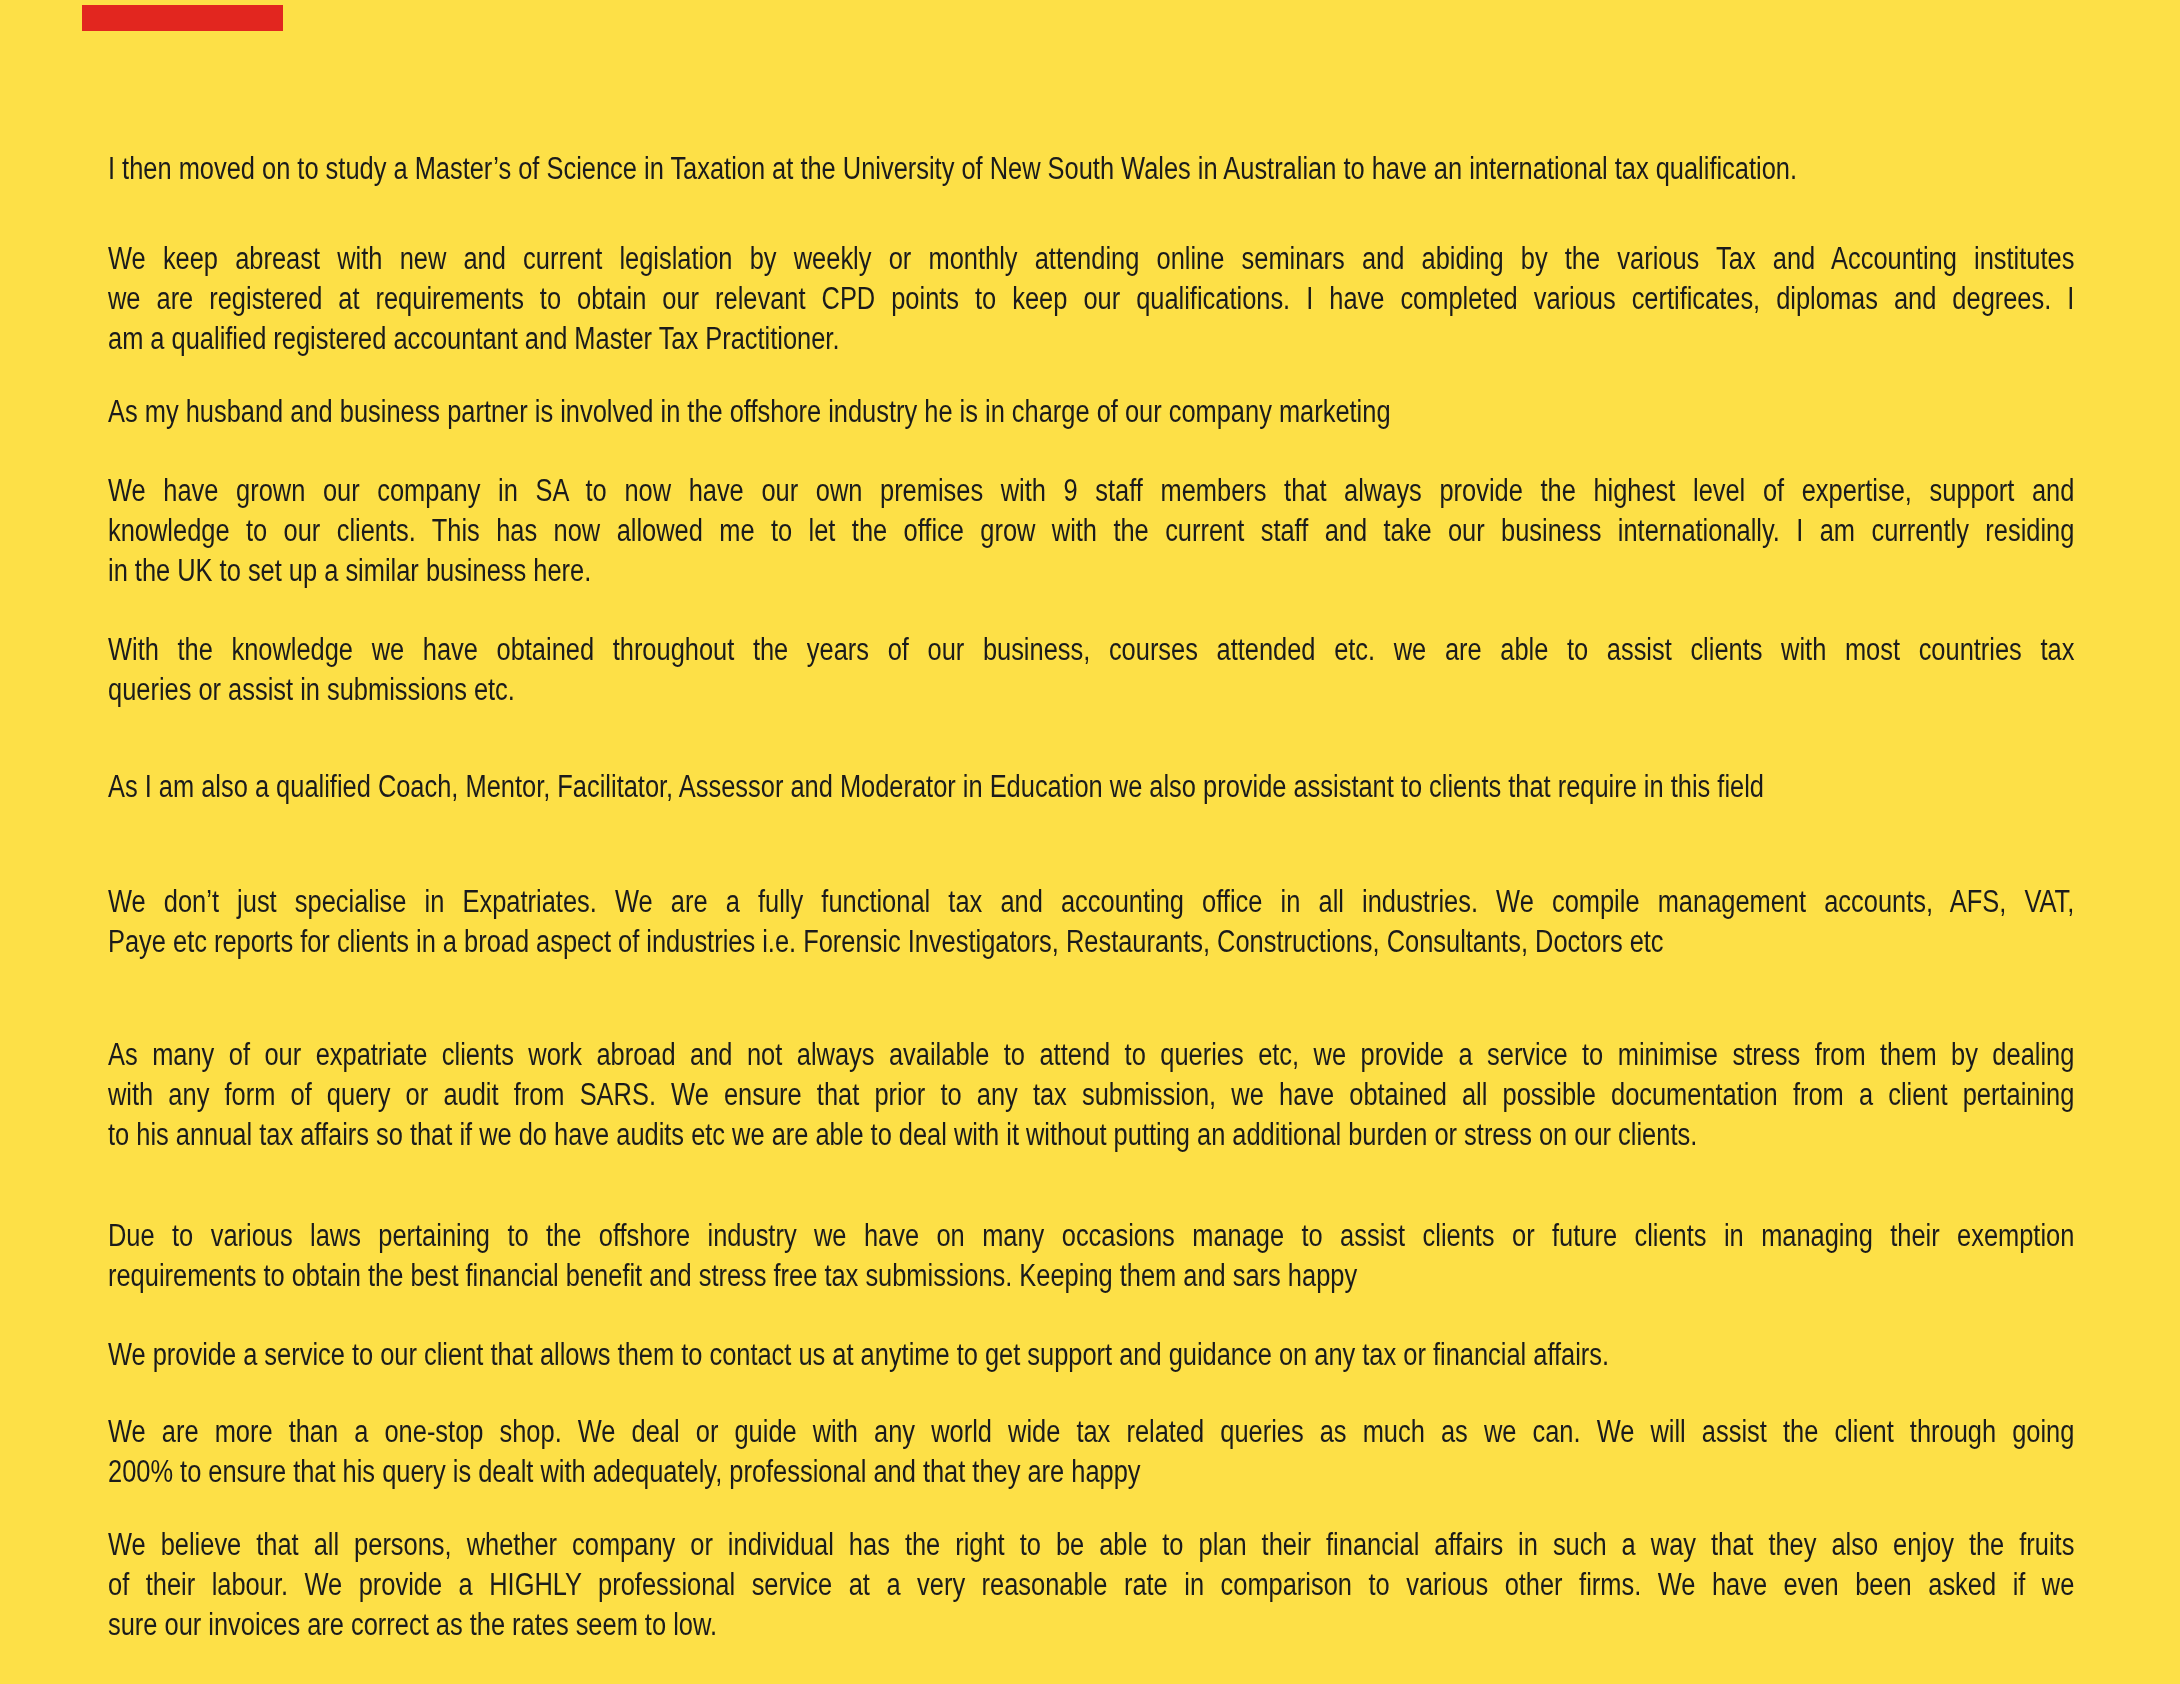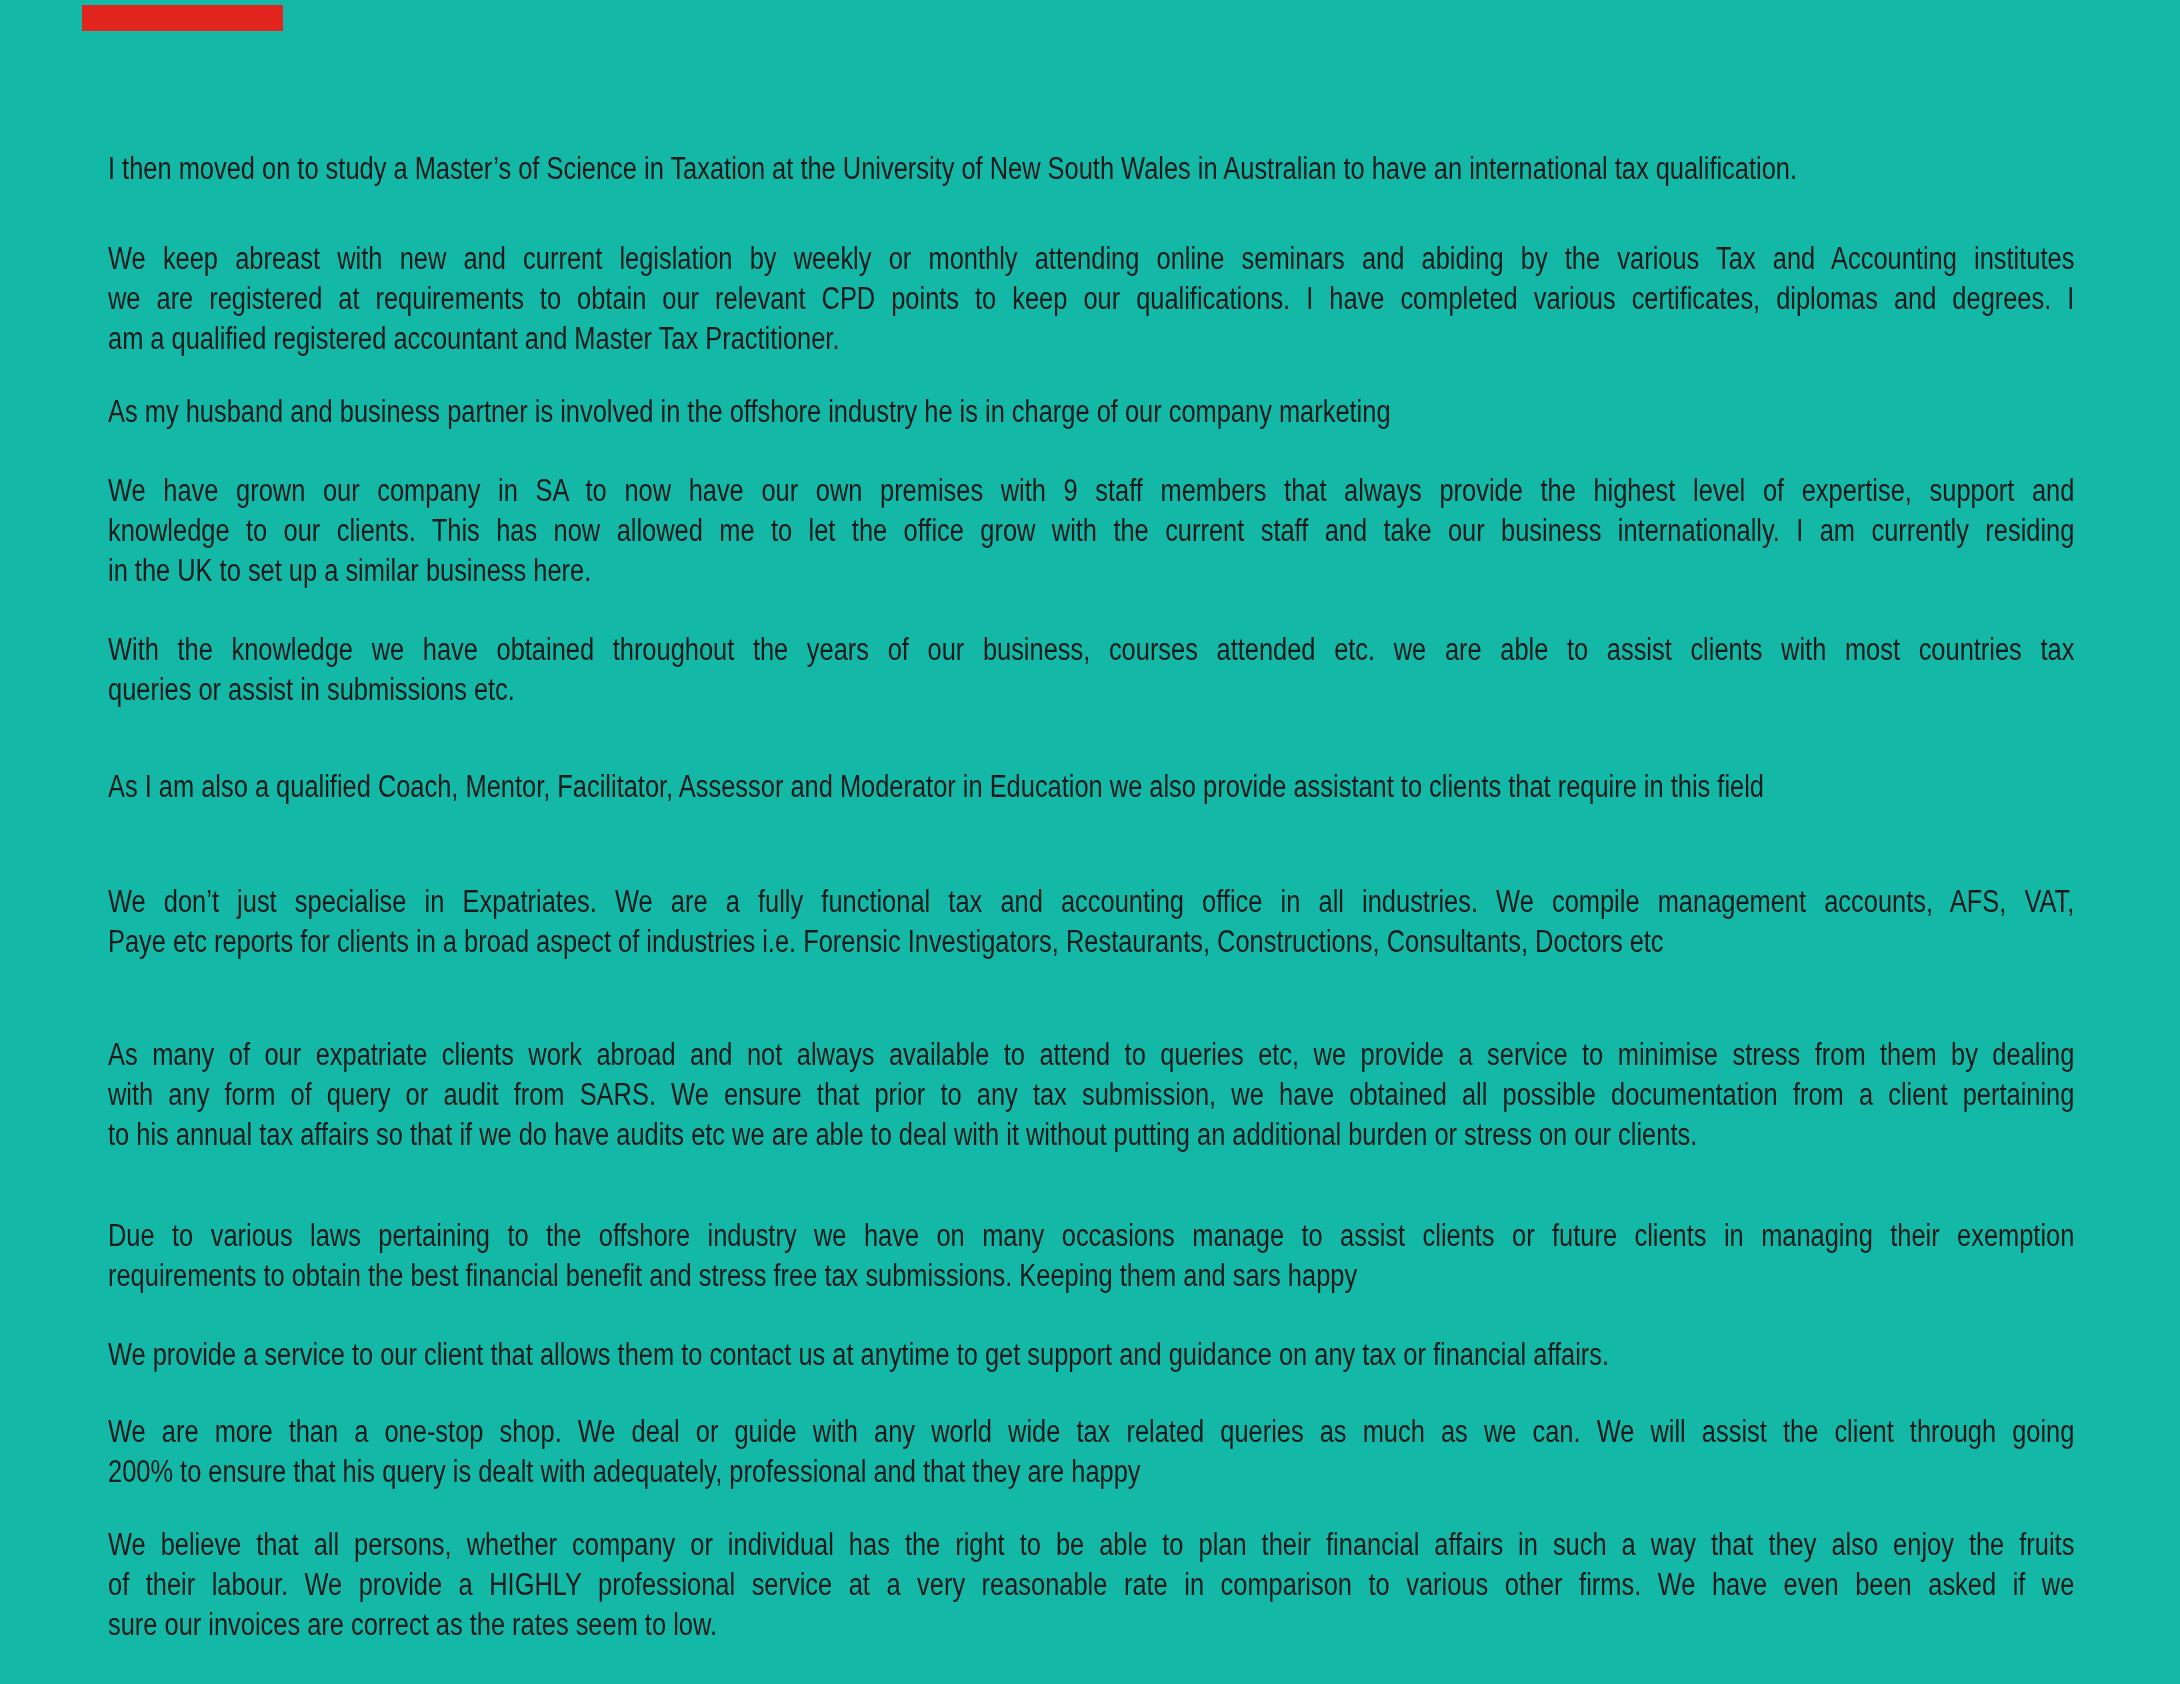--- a/index.html
+++ b/index.html
@@ -39,21 +39,21 @@
     text-justify: inter-word;
     white-space: normal;
   }
   .ln.ln-last {
     text-align-last: left;
   }
 </style>
 </head>
 <body>
 
-<div class="page" style="background: #14b8a6;">
+<div class="page" style="background: #fde047;">
   <div class="red-bar" style="background-color: rgb(226, 38, 31);"></div>
 <div class="para" style="top: 149px; color: rgb(27, 27, 27);">
       <div class="ln ln-last">I then moved on to study a Master’s of Science in Taxation at the University of New South Wales in Australian to have an international tax qualification.</div>
     </div>
     <div class="para" style="top: 239px; color: rgb(27, 27, 27);">
       <div class="ln">We keep abreast with new and current legislation by weekly or monthly attending online seminars and abiding by the various Tax and Accounting institutes</div>
       <div class="ln">we are registered at requirements to obtain our relevant CPD points to keep our qualifications. I have completed various certificates, diplomas and degrees.  I</div>
       <div class="ln ln-last">am a qualified registered accountant and Master Tax Practitioner.</div>
     </div>
     <div class="para" style="top: 392px; color: rgb(27, 27, 27);">

